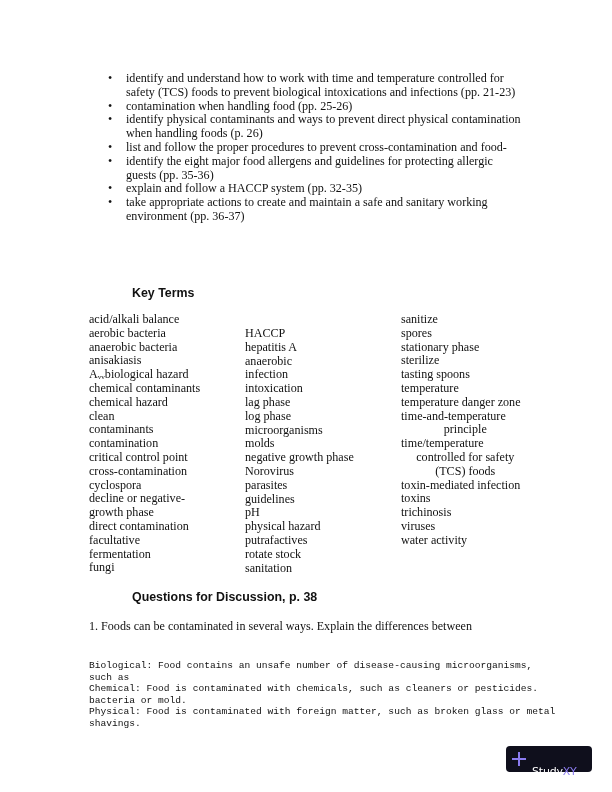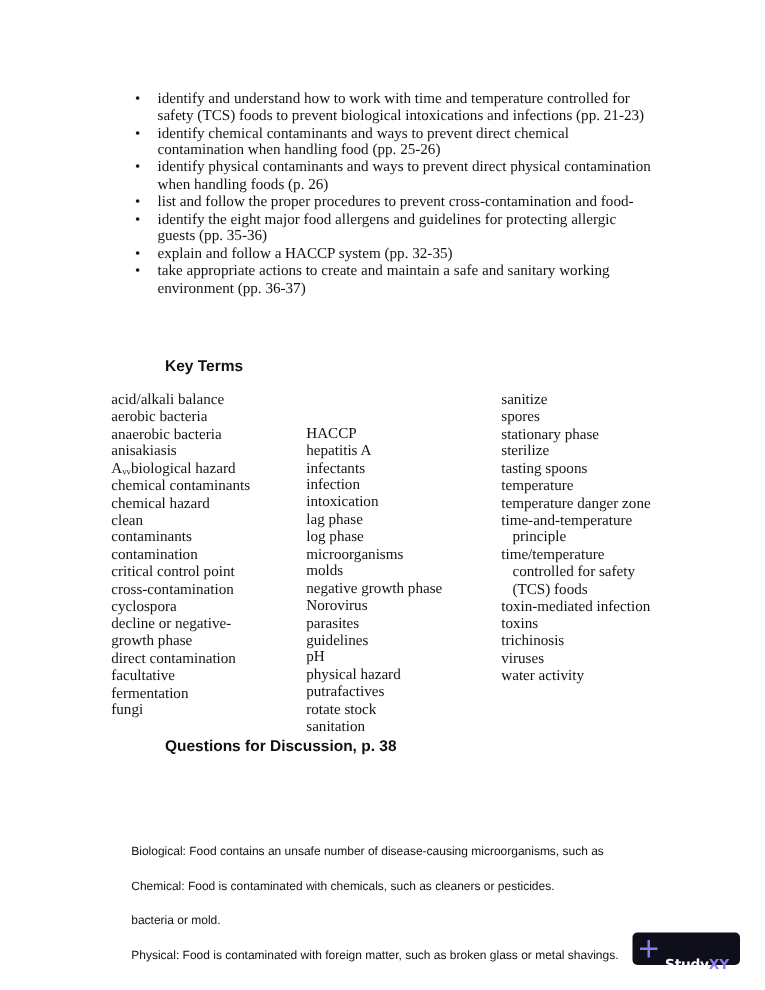--- a/index.html
+++ b/index.html
@@ -10,55 +10,54 @@
   #objectives { position: absolute; left: 104px; top: 72px; width: 440px; margin: 0; padding: 0; list-style: none; }
   #objectives li { position: relative; padding-left: 22px; margin: 0; }
   #objectives li .bullet { position: absolute; left: 4px; top: 0; font-size: 12px; }
 
   .heading { position: absolute; left: 89px; font-weight: bold; font-size: 12.4px; padding-left: 43px; }
   #key-terms-heading { top: 286px; }
   #questions-heading { top: 590px; }
 
   .col { position: absolute; top: 313px; margin: 0; padding: 0; list-style: none; }
   #col1 { left: 89px; }
-  #col2 { left: 245px; top: 340px; }
+  #col2 { left: 245px; top: 327px; }
   #col3 { left: 401px; }
   .col li { white-space: nowrap; }
-  .col li.indent { padding-left: 9px; }
+  .col li.indent { padding-left: 9px; text-align: center; }
 
   #question-1 { position: absolute; left: 89px; top: 620px; width: 460px; }
   #answers { position: absolute; left: 89px; top: 660px; width: 470px; font-size: 9.6px; line-height: 11.6px; color: #111; }
-  #answers p { margin: 16px; }
+  #answers p { margin: 0; font-family: Liberation Mono, monospace; }
 
   #studyxy-badge {
     position: absolute; left: 506px; top: 746px; width: 86px; height: 26px;
     background: #0f0f1c; border-radius: 4px; display: flex; align-items: center;
     box-sizing: border-box; padding-left: 6px;
   }
   #studyxy-badge .plus { width: 14px; height: 14px; position: relative; margin-right: 6px; }
   #studyxy-badge .plus::before, #studyxy-badge .plus::after {
     content: ""; position: absolute; background: #8b7cf0;
   }
   #studyxy-badge .plus::before { left: 6px; top: 0; width: 2px; height: 14px; }
   #studyxy-badge .plus::after { left: 0; top: 6px; width: 14px; height: 2px; }
-  #studyxy-badge .brand { font-family: "DejaVu Sans", sans-serif; font-weight: bold; font-size: 11px; color: #ffffff; letter-spacing: -0.2px; margin-top: 25px; }
+  #studyxy-badge .brand { font-family: "DejaVu Sans", sans-serif; font-weight: normal; font-size: 11px; color: #ffffff; letter-spacing: -0.2px; margin-top: 25px; }
   #studyxy-badge .brand .accent { color: #8b7cf0; }
 </style>
 </head>
 <body>
 
 <ul id="objectives" class="serif">
     <li>
       <span class="bullet">•</span>
       <div>identify and understand how to work with time and temperature controlled for</div>
       <div>safety (TCS) foods to prevent biological intoxications and infections (pp. 21-23)</div>
     </li>
     <li>
       <span class="bullet">•</span>
-      <div>identify chemical contaminants and ways to prevent direct chemical</div>
       <div>contamination when handling food (pp. 25-26)</div>
     </li>
     <li>
       <span class="bullet">•</span>
       <div>identify physical contaminants and ways to prevent direct physical contamination</div>
       <div>when handling foods (p. 26)</div>
     </li>
     <li>
       <span class="bullet">•</span>
       <div>list and follow the proper procedures to prevent cross-contamination and food-</div>
@@ -98,21 +97,21 @@
     <li>decline or negative-</li>
     <li>growth phase</li>
     <li>direct contamination</li>
     <li>facultative</li>
     <li>fermentation</li>
     <li>fungi</li>
   </ul>
 <ul id="col2" class="col serif">
     <li>HACCP</li>
     <li>hepatitis A</li>
-    <li>infectants</li>
+    <li>anaerobic</li>
     <li>infection</li>
     <li>intoxication</li>
     <li>lag phase</li>
     <li>log phase</li>
     <li>microorganisms</li>
     <li>molds</li>
     <li>negative growth phase</li>
     <li>Norovirus</li>
     <li>parasites</li>
     <li>guidelines</li>
@@ -138,20 +137,21 @@
     <li>toxin-mediated infection</li>
     <li>toxins</li>
     <li>trichinosis</li>
     <li>viruses</li>
     <li>water activity</li>
   </ul>
 
 <div id="questions-heading" class="heading sans">Questions for Discussion, p. 38</div>
 
 <div id="question-1" class="serif">
+  <div>1. Foods can be contaminated in several ways. Explain the differences between</div>
 </div>
 
 <div id="answers" class="sans">
   <p>Biological: Food contains an unsafe number of disease-causing microorganisms, such as</p>
   <p>Chemical: Food is contaminated with chemicals, such as cleaners or pesticides.</p>
   <p>bacteria or mold.</p>
   <p>Physical: Food is contaminated with foreign matter, such as broken glass or metal shavings.</p>
 </div>
 
 <div id="studyxy-badge">

